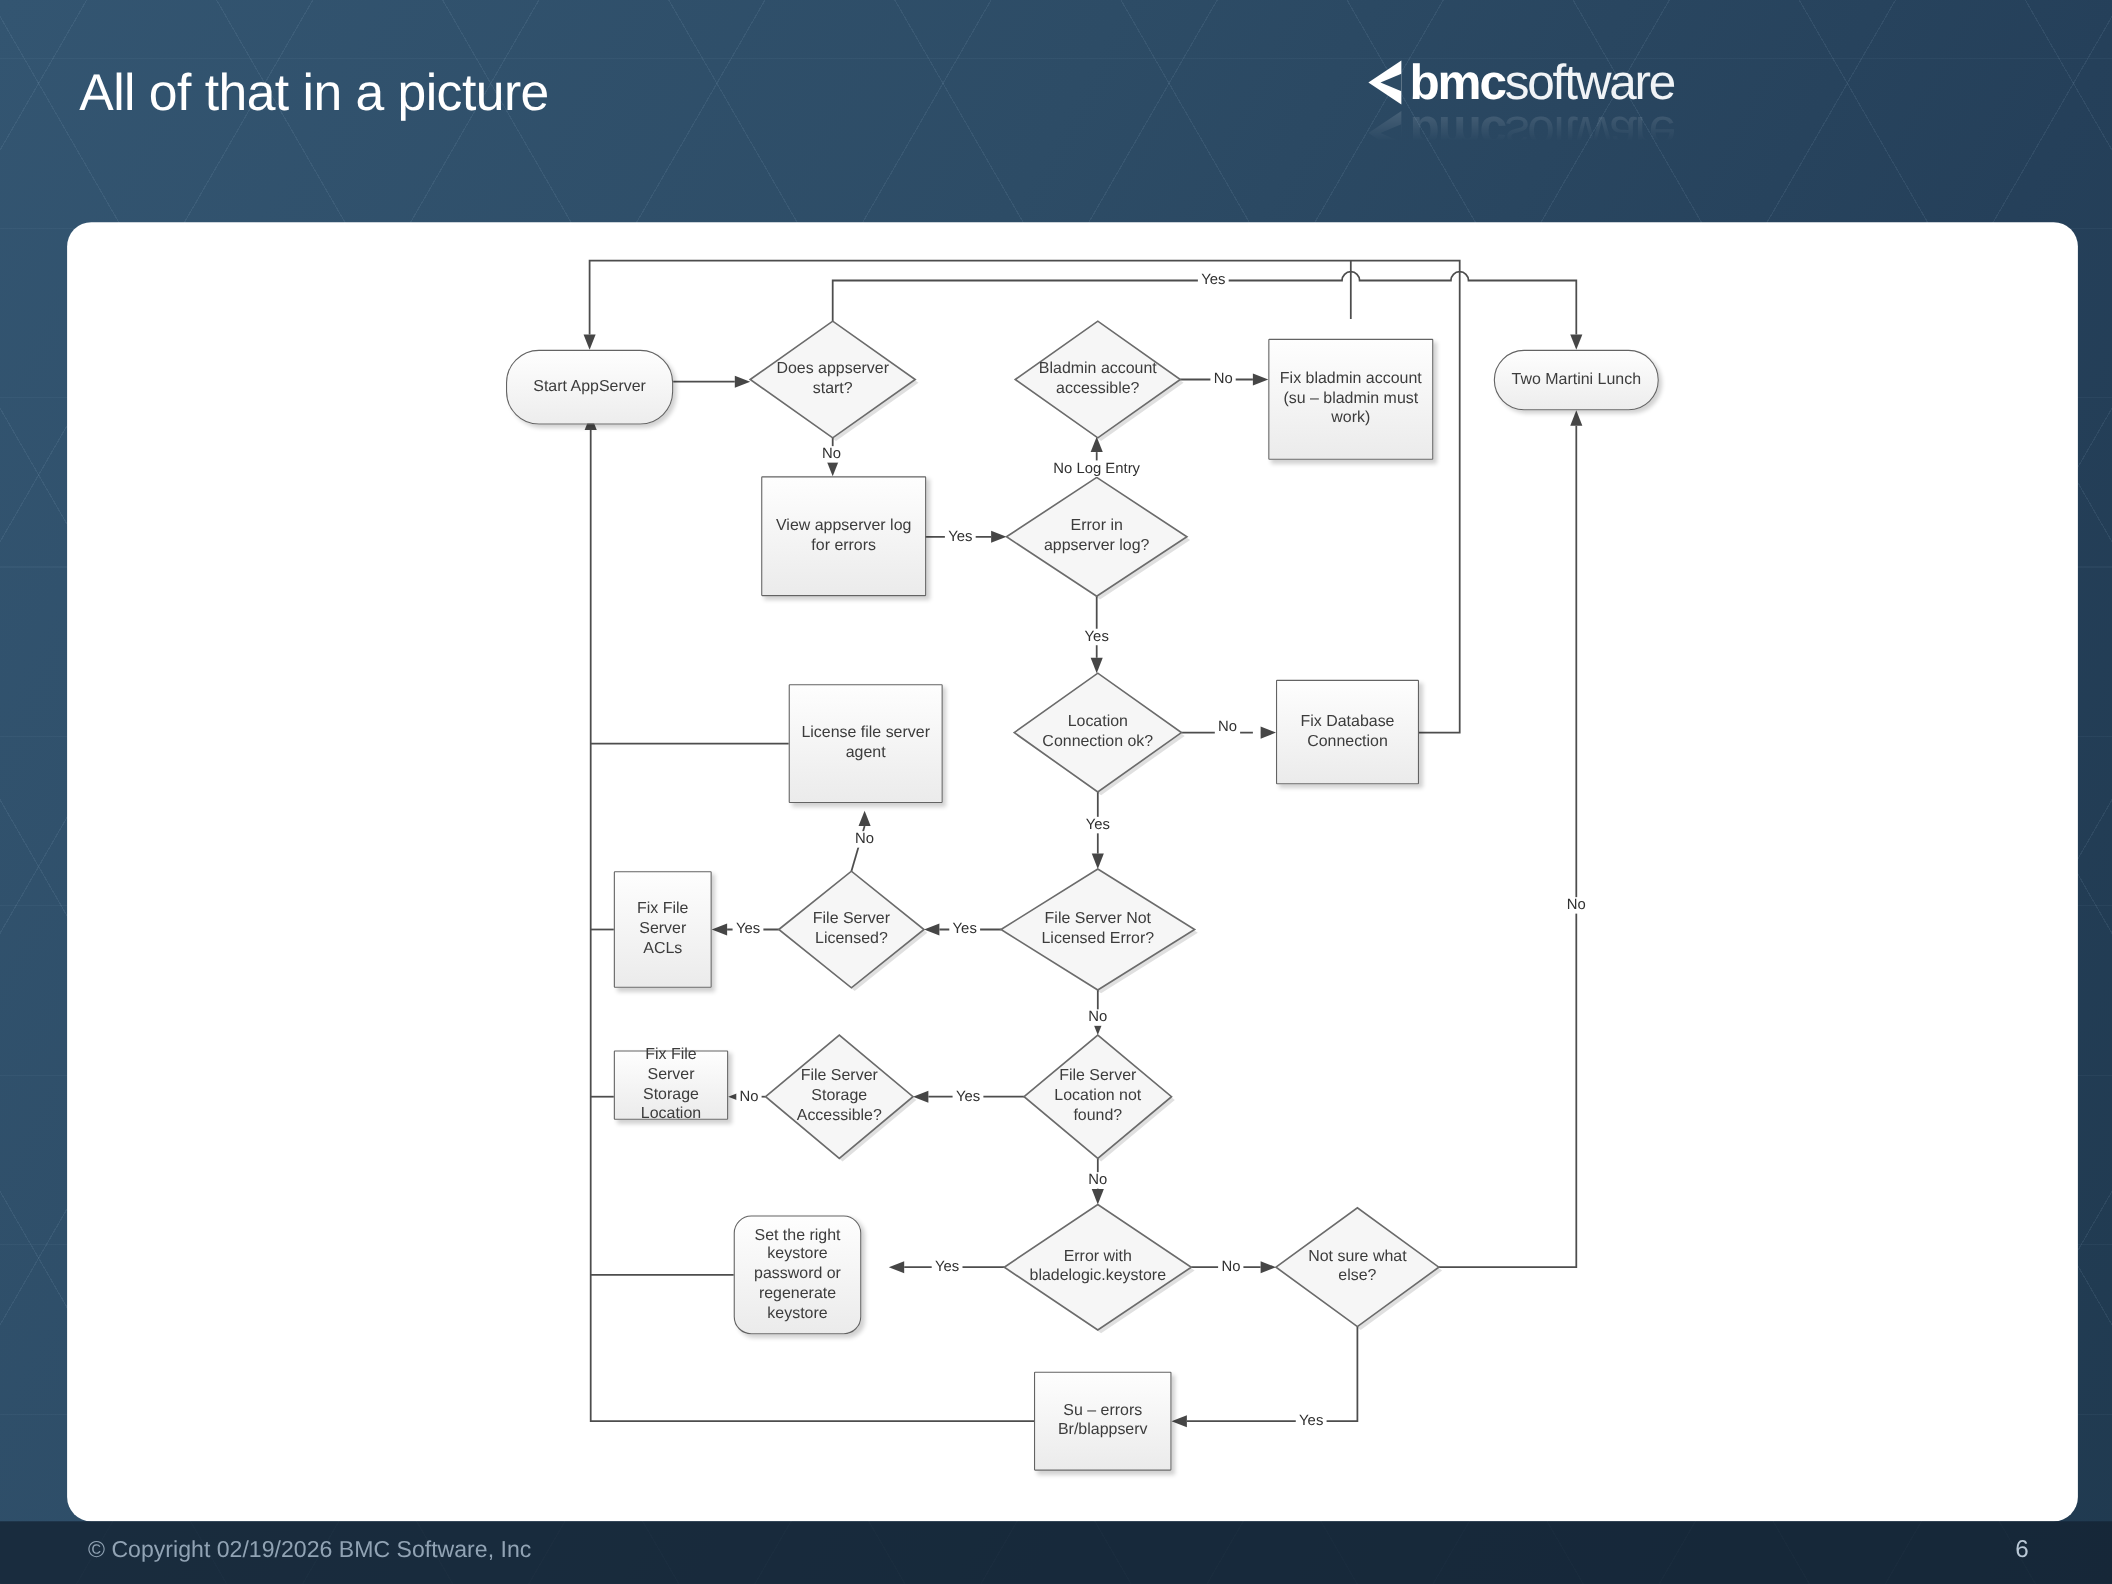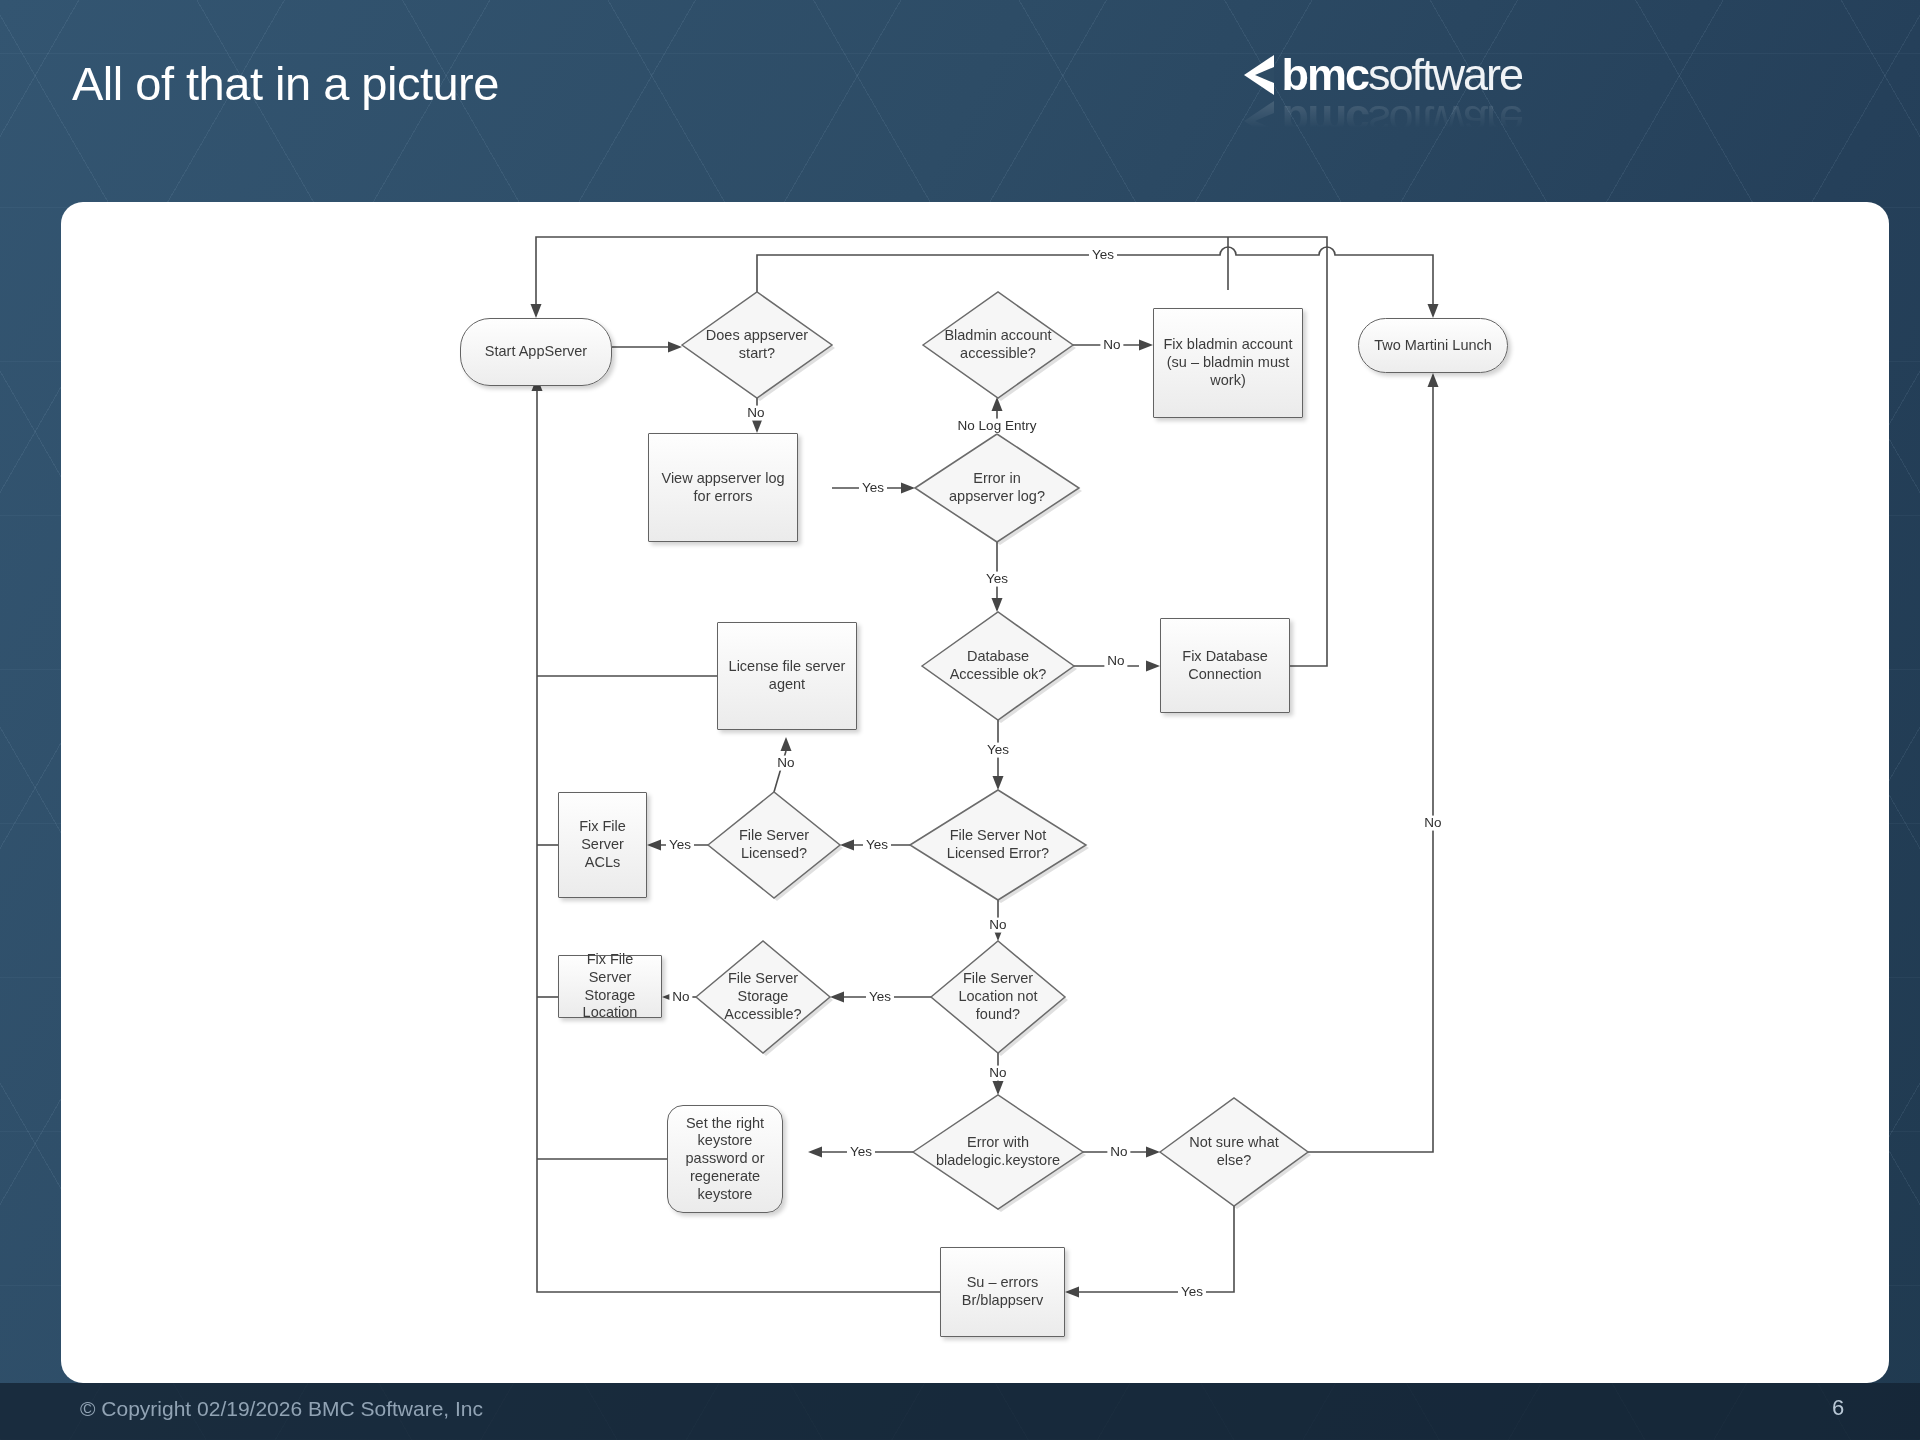--- a/index.html
+++ b/index.html
@@ -143,32 +143,32 @@
     <polygon class="dshape" points="910,845 998,790 1086,845 998,900"></polygon>
     <polygon class="dshape" points="696,997 763,941 830,997 763,1053"></polygon>
     <polygon class="dshape" points="931,997 998,941 1065,997 998,1053"></polygon>
     <polygon class="dshape" points="913,1152 998,1095 1083,1152 998,1209"></polygon>
     <polygon class="dshape" points="1160,1152 1234,1098 1308,1152 1234,1206"></polygon>
   </svg>
 
   <div class="node stadium" style="left:460px;top:318px;width:152px;height:68px;">Start AppServer</div>
   <div class="node stadium" style="left:1358px;top:318px;width:150px;height:55px;">Two Martini Lunch</div>
   <div class="node boxnode" style="left:1153px;top:308px;width:150px;height:110px;">Fix bladmin account (su – bladmin must work)</div>
-  <div class="node boxnode" style="left:648px;top:433px;width:150px;height:109px;">View appserver log for errors</div>
+  <div class="node boxnode" style="left:692px;top:433px;width:150px;height:109px;">View appserver log for errors</div>
   <div class="node boxnode" style="left:717px;top:622px;width:140px;height:108px;">License file server agent</div>
   <div class="node boxnode" style="left:1160px;top:618px;width:130px;height:95px;">Fix Database Connection</div>
   <div class="node boxnode" style="left:558px;top:792px;width:89px;height:106px;">Fix File Server ACLs</div>
   <div class="node boxnode" style="left:558px;top:955px;width:104px;height:63px;">Fix File Server Storage Location</div>
   <div class="node boxnode" style="left:667px;top:1105px;width:116px;height:108px;border-radius:16px;">Set the right keystore password or regenerate keystore</div>
   <div class="node boxnode" style="left:940px;top:1247px;width:125px;height:90px;">Su – errors Br/blappserv</div>
 
   <div class="node dlabel" style="left:697px;top:315px;width:120px;height:60px;">Does appserver start?</div>
   <div class="node dlabel" style="left:938px;top:315px;width:120px;height:60px;">Bladmin account accessible?</div>
   <div class="node dlabel" style="left:937px;top:458px;width:120px;height:60px;">Error in appserver log?</div>
-  <div class="node dlabel" style="left:938px;top:636px;width:120px;height:60px;">Database Accessible ok?</div>
+  <div class="node dlabel" style="left:938px;top:636px;width:120px;height:60px;">Location Connection ok?</div>
   <div class="node dlabel" style="left:719px;top:815px;width:110px;height:60px;">File Server Licensed?</div>
   <div class="node dlabel" style="left:933px;top:815px;width:130px;height:60px;">File Server Not Licensed Error?</div>
   <div class="node dlabel" style="left:708px;top:952px;width:110px;height:90px;">File Server Storage Accessible?</div>
   <div class="node dlabel" style="left:943px;top:952px;width:110px;height:90px;">File Server Location not found?</div>
   <div class="node dlabel" style="left:928px;top:1122px;width:140px;height:60px;">Error with bladelogic.keystore</div>
   <div class="node dlabel" style="left:1174px;top:1122px;width:120px;height:60px;">Not sure what else?</div>
 
   <span class="elabel" style="left:1103px;top:255px;">Yes</span>
   <span class="elabel" style="left:756px;top:413px;">No</span>
   <span class="elabel" style="left:873px;top:488px;">Yes</span>

